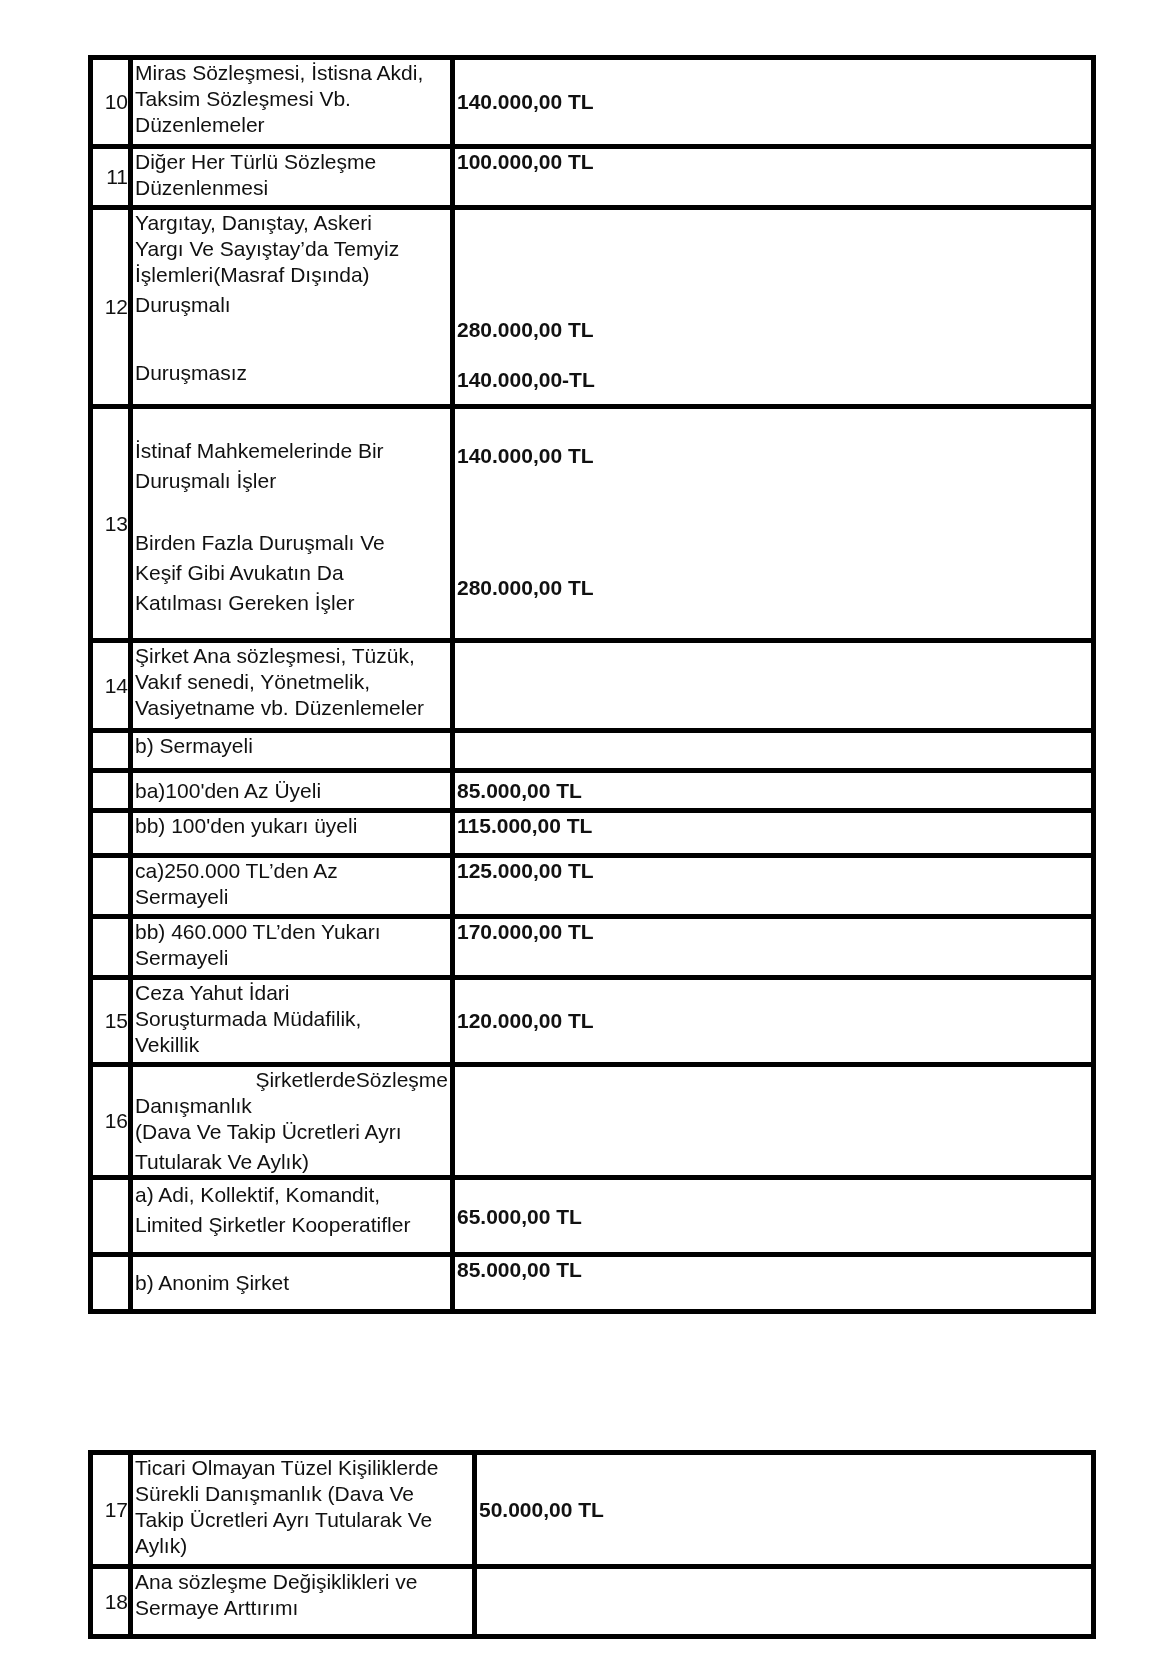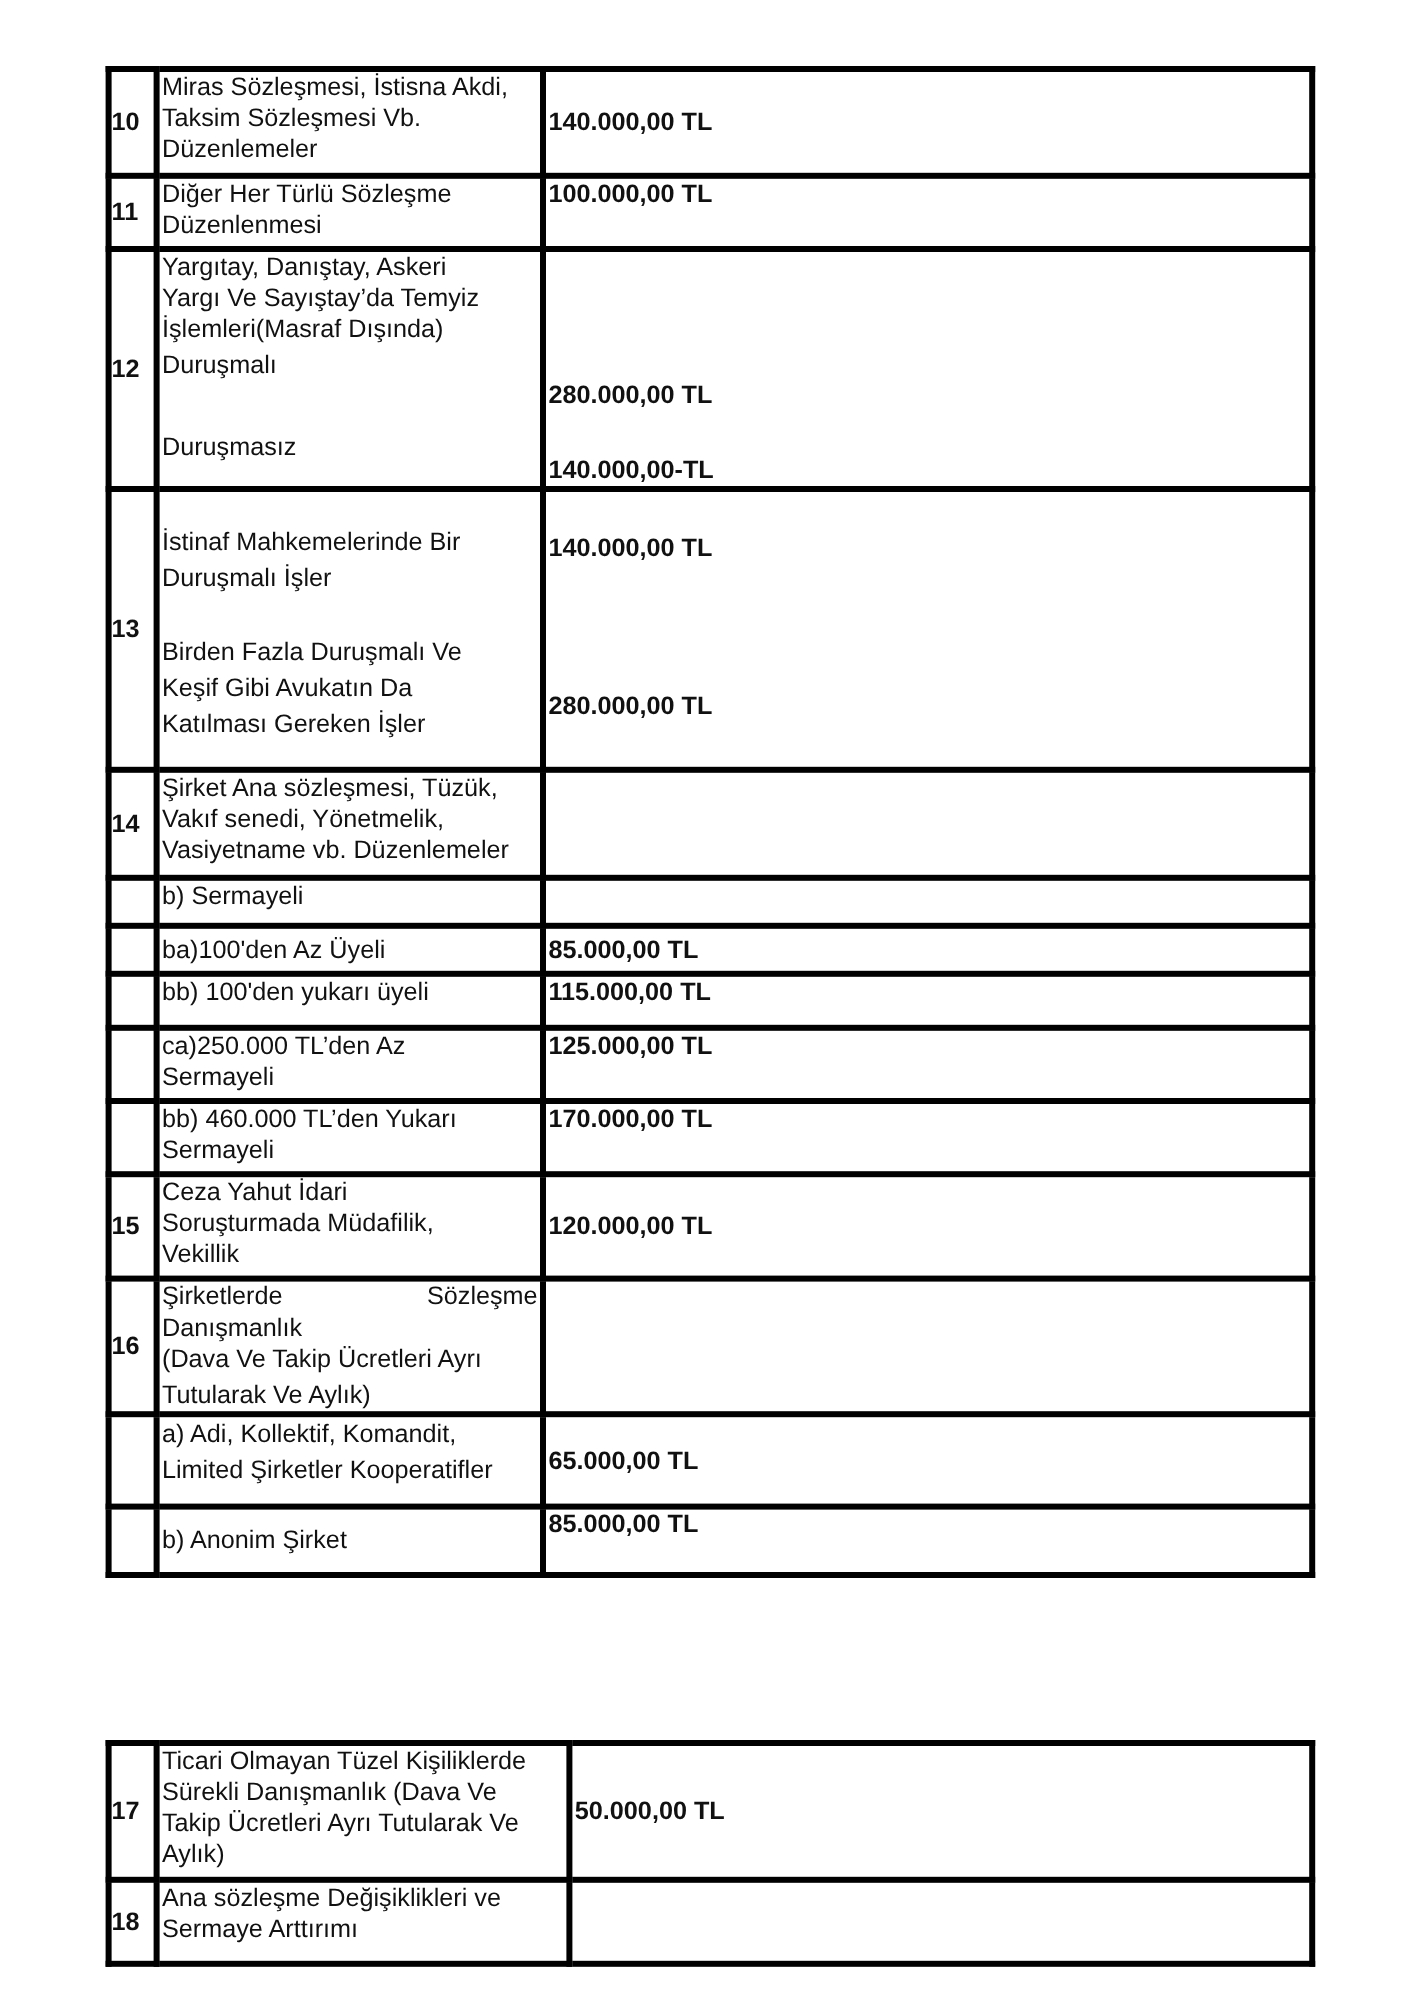--- a/index.html
+++ b/index.html
@@ -1,25 +1,25 @@
 <!DOCTYPE html>
 <html><head>
 <meta charset="utf-8">
 <style>
   html, body { margin: 0; padding: 0; background: #ffffff; }
   body { width: 1170px; height: 1662px; position: relative; overflow: hidden;
          font-family: "Liberation Sans", sans-serif; color: #111; }
   table { position: absolute; border-collapse: collapse; table-layout: fixed; }
   td { border: 5px solid #000; vertical-align: top; padding: 0 2px; font-size: 21px; line-height: 26px; }
-  td.num { font-weight: bold; text-align: left; vertical-align: middle; padding: 0; }
+  td.num { font-weight: normal; text-align: right; vertical-align: middle; padding: 0; }
   td.amt { font-weight: bold; }
   #t1 { left: 88px; top: 55px; width: 1008px; }
   #t2 { left: 88px; top: 1450px; width: 1008px; }
   .line { display: block; }
-  .just { display: flex; justify-content: space-between; }
+  .just { display: flex; justify-content: flex-end; }
 </style>
 </head>
 <body>
 
 <table id="t1">
   <colgroup>
       <col style="width:40px">
       <col style="width:322px">
       <col>
     </colgroup>
@@ -48,21 +48,21 @@
       <td class="num">12</td>
       <td>
         <span class="line">Yargıtay, Danıştay, Askeri</span>
         <span class="line">Yargı Ve Sayıştay’da Temyiz</span>
         <span class="line">İşlemleri(Masraf Dışında)</span>
         <span class="line" style="margin-top:4px">Duruşmalı</span>
         <span class="line" style="margin-top:42px">Duruşmasız</span>
       </td>
       <td class="amt">
         <span class="line" style="margin-top:107px">280.000,00 TL</span>
-        <span class="line" style="margin-top:36px">140.000,00-TL</span>
+        <span class="line" style="margin-top:24px">140.000,00-TL</span>
       </td>
     </tr>
 
     <tr style="height:234px">
       <td class="num">13</td>
       <td style="line-height:30px">
         <span class="line" style="margin-top:27px">İstinaf Mahkemelerinde Bir</span>
         <span class="line">Duruşmalı İşler</span>
         <span class="line" style="margin-top:32px">Birden Fazla Duruşmalı Ve</span>
         <span class="line">Keşif Gibi Avukatın Da</span>

